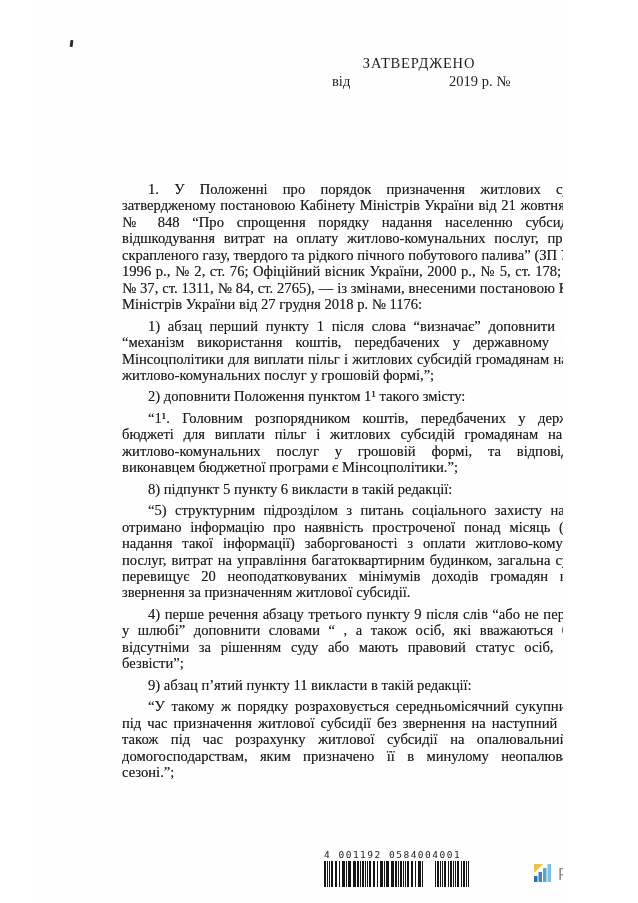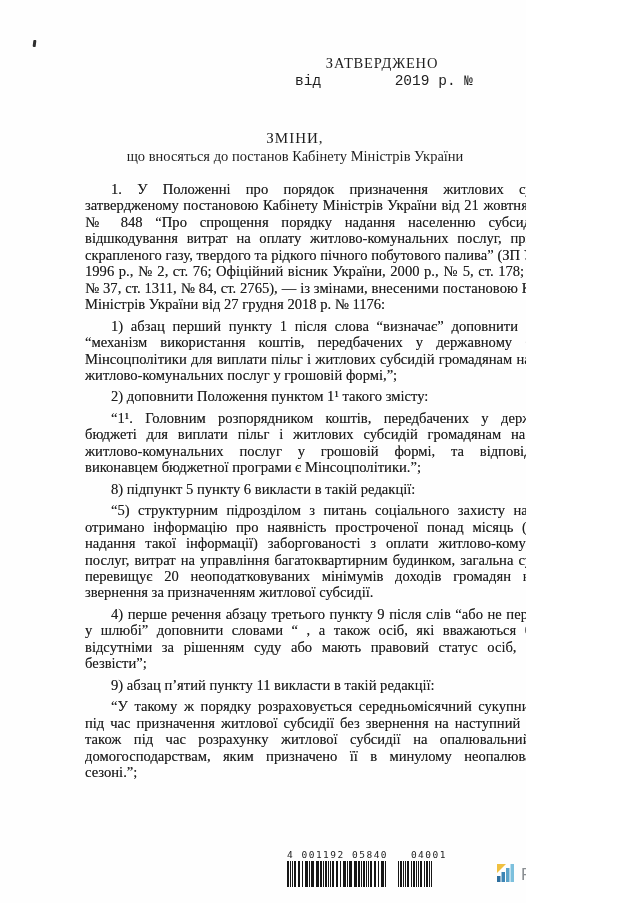--- a/index.html
+++ b/index.html
@@ -1,36 +1,36 @@
 <!DOCTYPE html>
 <html><head>
 <meta charset="utf-8">
 <style>
   html,body { margin:0; padding:0; background:#ffffff; }
   .page {
     position:relative; width:526px; height:903px; overflow:hidden;
-    background:#fefefe; font-family:"Liberation Serif", serif; color:#1e1e1e;
+    background:#fefefe; font-family:"Liberation Serif", serif; color:#1e1e1e;margin-left:37px;
   }
   
   .approval { position:absolute; top:55px; left:273px; width:218px; font-size:14.5px; line-height:17.5px; }
   .approval-title { text-align:center; letter-spacing:0.8px; }
   .approval-line2 { text-align:center; white-space:nowrap; }
-  .approval-date { display:flex; justify-content:space-between; padding:0 18px 0 22px;font-family:Liberation Mono, monospace; }
+  .approval-date { display:flex; justify-content:space-between; padding:0 18px 0 22px; }
   
   .heading { position:absolute; top:130px; left:60px; width:470px; text-align:center; }
   .heading-title { font-size:15px; letter-spacing:1px; }
   .heading-subtitle { font-size:14.5px; margin-top:1px; white-space:nowrap; }
   
   .body-text { position:absolute; top:181px; left:85px; width:492px;
     font-size:14.6px; line-height:16.45px; text-align:justify;
     text-shadow:0 0 0.4px rgba(20,20,20,0.55); }
   .body-text p { margin:0 0 5px 0; text-indent:26px; }
   
   .barcode { position:absolute; left:287px; top:849px; width:160px; }
-  .barcode-numbers { display:flex; justify-content:space-between;
+  .barcode-numbers { display:flex; 
     font-family:"DejaVu Sans Mono", monospace; font-size:9.5px; letter-spacing:1.5px; color:#222; }
   .barcode-bars { display:flex; align-items:flex-end; margin-top:1px; height:26px; }
   .bars-group { display:flex; height:26px; }
   .bars-gap { width:11px; }
   .bar { display:inline-block; height:26px; background:#161616; }
   
   .logo { position:absolute; left:497px; top:864px; display:flex; align-items:center; gap:6px; }
   .logo-text { font-family:"Liberation Sans", sans-serif; font-size:17px;
     color:#8a8e92; letter-spacing:1px; white-space:nowrap; }
   
@@ -51,24 +51,20 @@
   <span class="scan-line-bottom"></span>
 
   <div class="approval">
     <div class="approval-title">ЗАТВЕРДЖЕНО</div>
     <div class="approval-date">
       <span>від</span>
       <span>2019 р. №</span>
     </div>
   </div>
 
-  <div class="heading">
-    <div class="heading-title">ЗМІНИ,</div>
-    <div class="heading-subtitle">що вносяться до постанов Кабінету Міністрів України</div>
-  </div>
 
   <div class="body-text">
       <p>1. У Положенні про порядок призначення житлових субсидій, затвердженому постановою Кабінету Міністрів України від 21 жовтня 1995 р. № 848 “Про спрощення порядку надання населенню субсидій для відшкодування витрат на оплату житлово-комунальних послуг, придбання скрапленого газу, твердого та рідкого пічного побутового палива” (ЗП України, 1996 р., № 2, ст. 76; Офіційний вісник України, 2000 р., № 5, ст. 178; 2018 р., № 37, ст. 1311, № 84, ст. 2765), — із змінами, внесеними постановою Кабінету Міністрів України від 27 грудня 2018 р. № 1176:</p>
       <p>1) абзац перший пункту 1 після слова “визначає” доповнити словами “механізм використання коштів, передбачених у державному бюджеті Мінсоцполітики для виплати пільг і житлових субсидій громадянам на оплату житлово-комунальних послуг у грошовій формі,”;</p>
       <p>2) доповнити Положення пунктом 1¹ такого змісту:</p>
       <p>“1¹. Головним розпорядником коштів, передбачених у державному бюджеті для виплати пільг і житлових субсидій громадянам на оплату житлово-комунальних послуг у грошовій формі, та відповідальним виконавцем бюджетної програми є Мінсоцполітики.”;</p>
       <p>8) підпункт 5 пункту 6 викласти в такій редакції:</p>
       <p>“5) структурним підрозділом з питань соціального захисту населення отримано інформацію про наявність простроченої понад місяць (на дату надання такої інформації) заборгованості з оплати житлово-комунальних послуг, витрат на управління багатоквартирним будинком, загальна сума якої перевищує 20 неоподатковуваних мінімумів доходів громадян на день звернення за призначенням житлової субсидії.</p>
       <p>4) перше речення абзацу третього пункту 9 після слів “або не перебували у шлюбі” доповнити словами “ , а також осіб, які вважаються безвісно відсутніми за рішенням суду або мають правовий статус осіб, зниклих безвісти”;</p>
       <p>9) абзац п’ятий пункту 11 викласти в такій редакції:</p>

